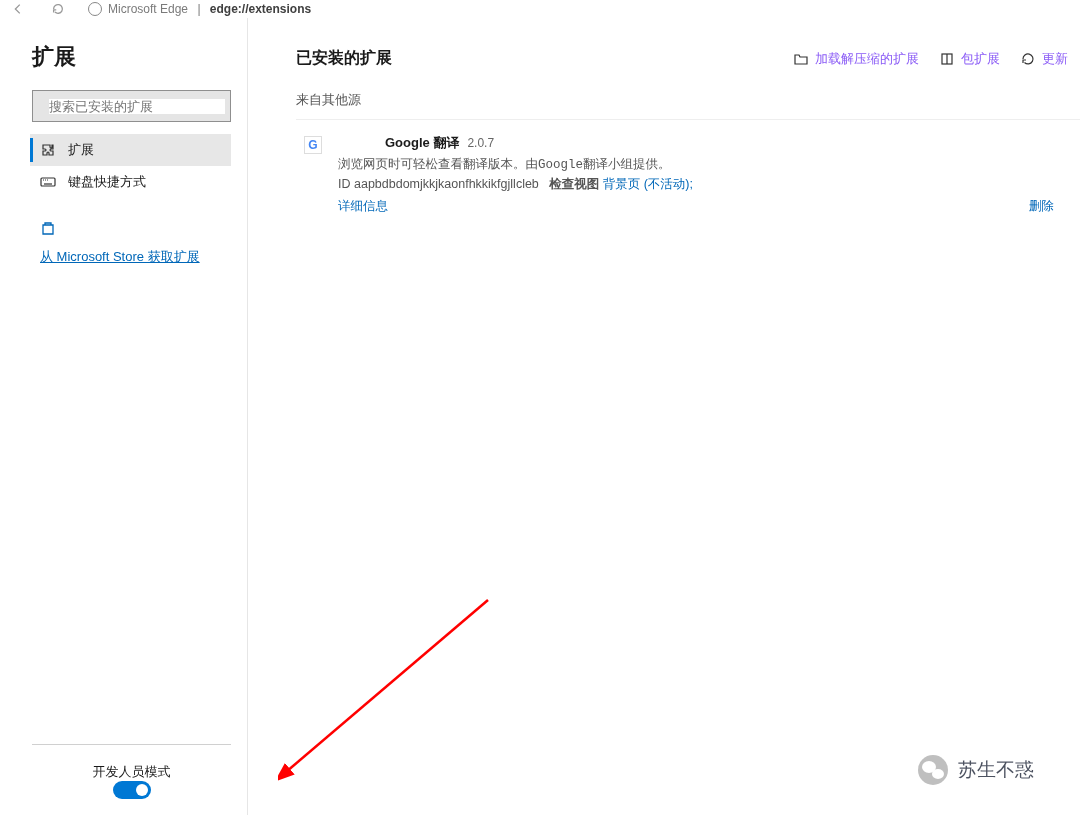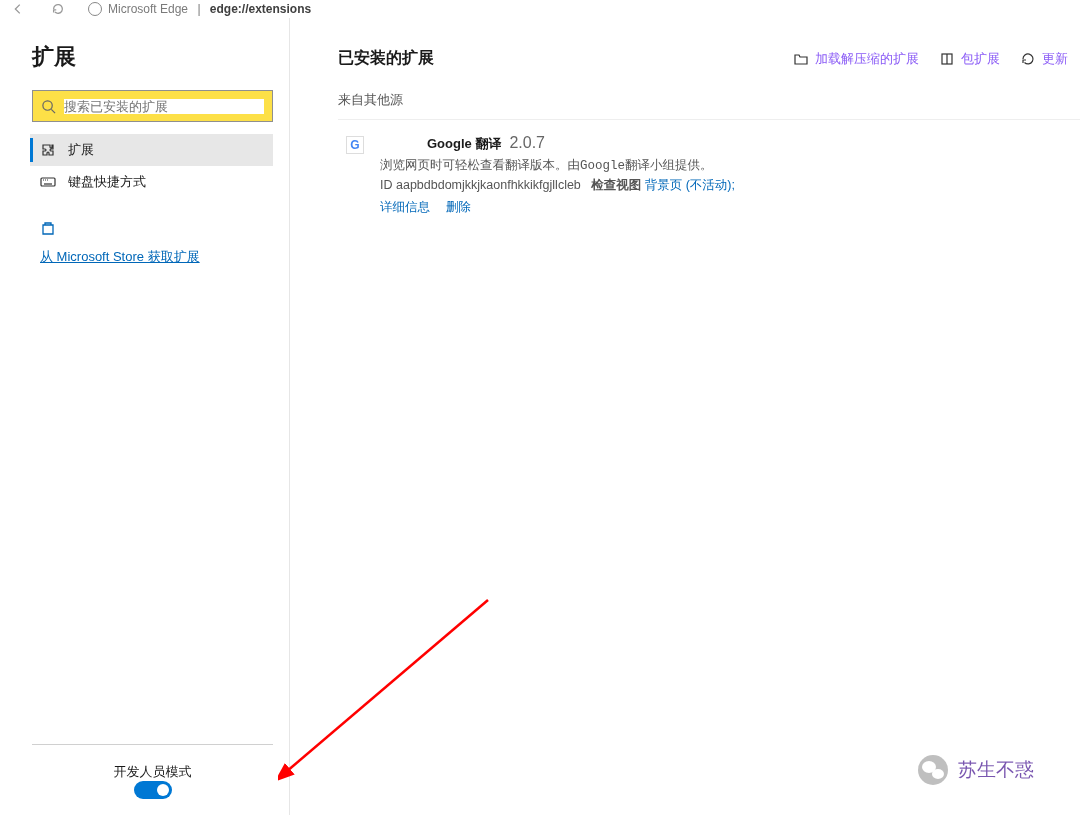--- a/index.html
+++ b/index.html
@@ -38,36 +38,36 @@
       width: 14px;
       height: 14px;
       border: 1.2px solid #888;
       border-radius: 50%;
     }
     .container {
       display: flex;
       height: calc(100% - 18px);
     }
     .sidebar {
-      width: 290px;
+      width: 248px;
       padding: 24px 16px 12px 32px;
       border-right: 1px solid #e6e6e6;
       display: flex;
       flex-direction: column;
     }
     .sidebar h1 {
       font-size: 22px;
       font-weight: 600;
       margin-bottom: 18px;
     }
     .search {
       display: flex;
       align-items: center;
       border: 1px solid #8f8f8f;
-      background: #fde047;
+      background: #e5e5e5;
       height: 32px;
       padding: 0 8px;
       margin-bottom: 12px;
     }
     .search input {
       border: none;
       outline: none;
       flex: 1;
       font-size: 13px;
       margin-left: 8px;
@@ -224,21 +224,21 @@
       gap: 8px;
       margin-bottom: 4px;
       margin-left: 47px;
     }
     .ext-title {
       font-weight: 600;
       font-size: 13px;
     }
     .ext-version {
       color: #666;
-      font-size: 16px;
+      font-size: 12px;
     }
     .ext-desc {
       color: #555;
       font-size: 12.5px;
       line-height: 1.5;
       font-family: Liberation Mono, monospace;
     }
     .ext-id-row {
       color: #555;
       font-size: 12.5px;
@@ -249,20 +249,21 @@
     }
     .ext-id-row .link {
       color: #0067b8;
       cursor: pointer;
     }
     .ext-actions {
       margin-top: 4px;
       display: flex;
       gap: 16px;
       font-size: 12.5px;
+      justify-content: space-between;
     }
     .ext-actions span {
       color: #0067b8;
       cursor: pointer;
     }
     .ext-toggle {
       margin-left: auto;
       align-self: flex-start;
       margin-top: 2px;
     }
@@ -272,21 +273,21 @@
       top: 590px;
       pointer-events: none;
     }
     .watermark {
       position: absolute;
       right: 46px;
       bottom: 30px;
       display: flex;
       align-items: center;
       gap: 10px;
-      color: #4c1d95;
+      color: #0f172a;
       font-size: 19px;
       opacity: 0.75;
     }
     .watermark .wechat-icon {
       width: 30px;
       height: 30px;
       background: #aaa;
       border-radius: 50%;
       position: relative;
     }

